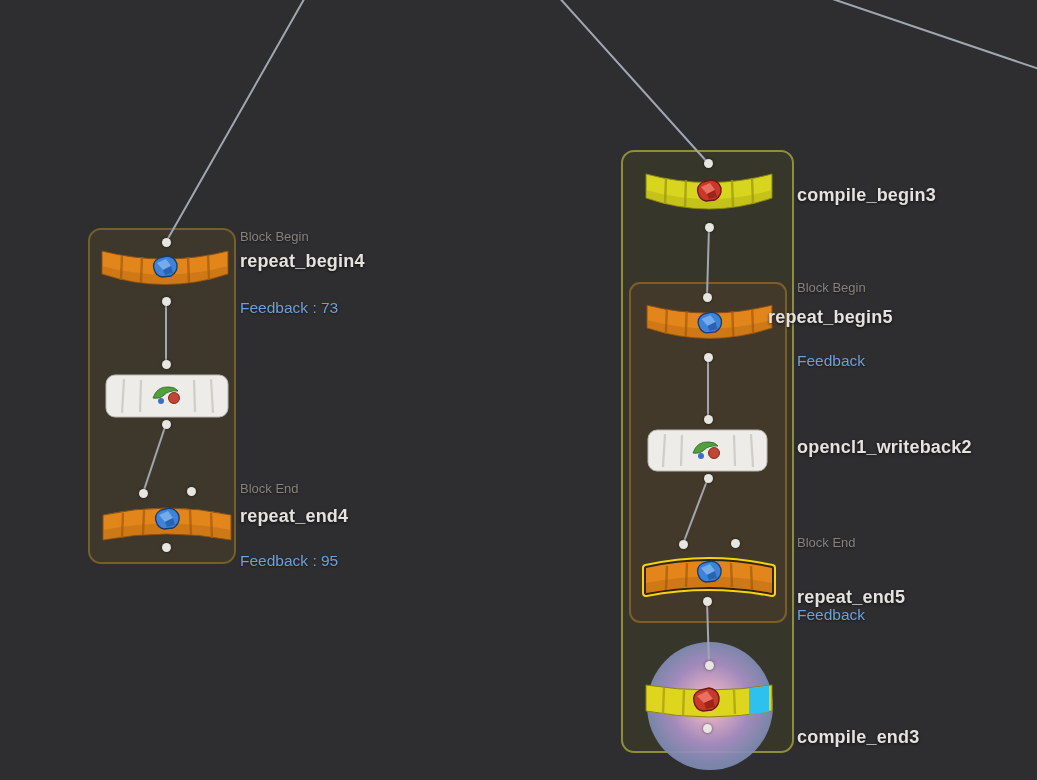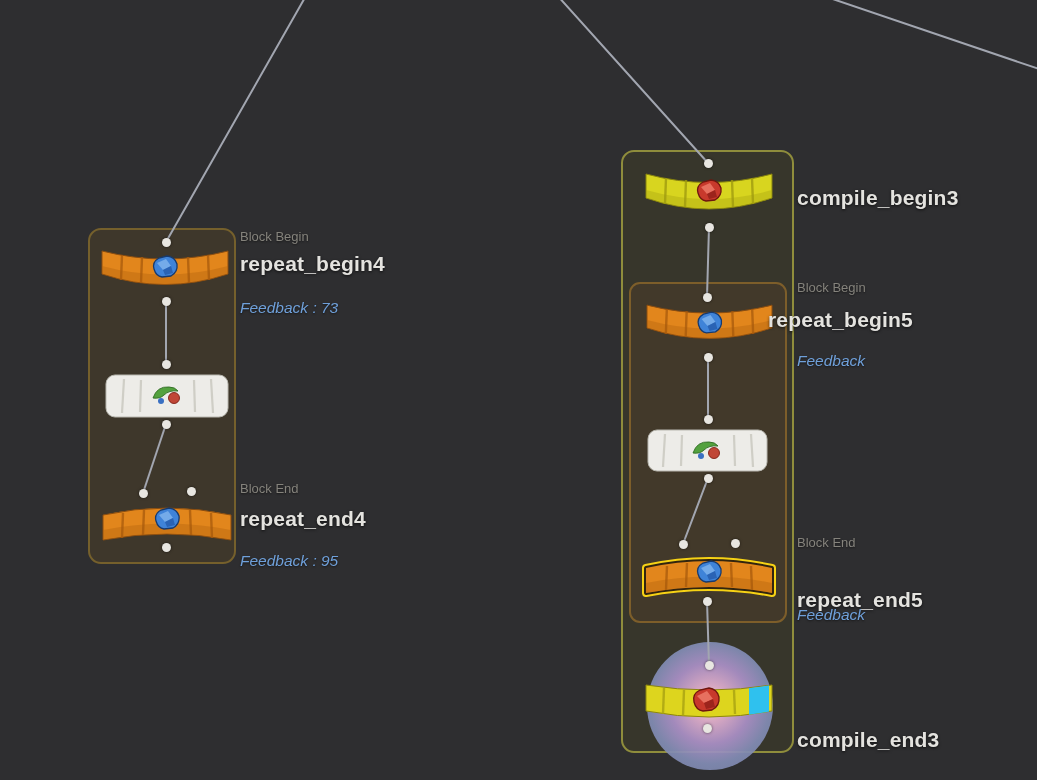--- a/index.html
+++ b/index.html
@@ -34,28 +34,28 @@
   svg.wires{position:absolute;left:0;top:0;width:1037px;height:780px;}
   svg.wires line{stroke:#a2a6b0;stroke-width:2;stroke-linecap:round;}
   .node{position:absolute;}
   .node svg{overflow:visible;display:block;}
   .dot{
     position:absolute;width:9px;height:9px;border-radius:50%;
     background:#e8e6e1;box-shadow:0 0 3px rgba(0,0,0,0.55);
   }
   .lbl{position:absolute;white-space:nowrap;line-height:1.1;}
   .lbl.name{
-    font-size:21px;font-weight:600;color:#e4e3df;letter-spacing:.2px;
+    font-size:18px;font-weight:600;color:#e4e3df;letter-spacing:.2px;
     text-shadow:0 1px 3px rgba(0,0,0,0.7);
   }
   .lbl.sub{
     font-size:13px;color:#85837c;text-shadow:0 1px 2px rgba(0,0,0,0.5);
   }
   .lbl.feedback{
-    font-size:15.5px;color:#6fa0da;text-shadow:0 1px 2px rgba(0,0,0,0.55);font-style:italic;
+    font-size:15.5px;color:#6fa0da;text-shadow:0 1px 2px rgba(0,0,0,0.55);
   }
 </style>
 </head>
 <body>
 
 <div id="canvas">
 
   <div class="netbox left"></div>
   <div class="netbox outer"></div>
   <div class="netbox inner"></div>
@@ -249,20 +249,21 @@
   <div class="lbl sub" style="left:240px;top:482px">Block End</div>
   <div class="lbl name" style="left:240px;top:507px">repeat_end4</div>
   <div class="lbl feedback" style="left:240px;top:552px">Feedback : 95</div>
 
   <div class="lbl name" style="left:797px;top:186px">compile_begin3</div>
 
   <div class="lbl sub" style="left:797px;top:281px">Block Begin</div>
   <div class="lbl name" style="left:768px;top:308px">repeat_begin5</div>
   <div class="lbl feedback" style="left:797px;top:352px">Feedback</div>
 
+  <div class="lbl name" style="left:797px;top:438px">opencl1_writeback2</div>
 
   <div class="lbl sub" style="left:797px;top:536px">Block End</div>
   <div class="lbl name" style="left:797px;top:588px">repeat_end5</div>
   <div class="lbl feedback" style="left:797px;top:606px">Feedback</div>
 
   <div class="lbl name" style="left:797px;top:728px">compile_end3</div>
 
 </div>
 
 </body></html>

